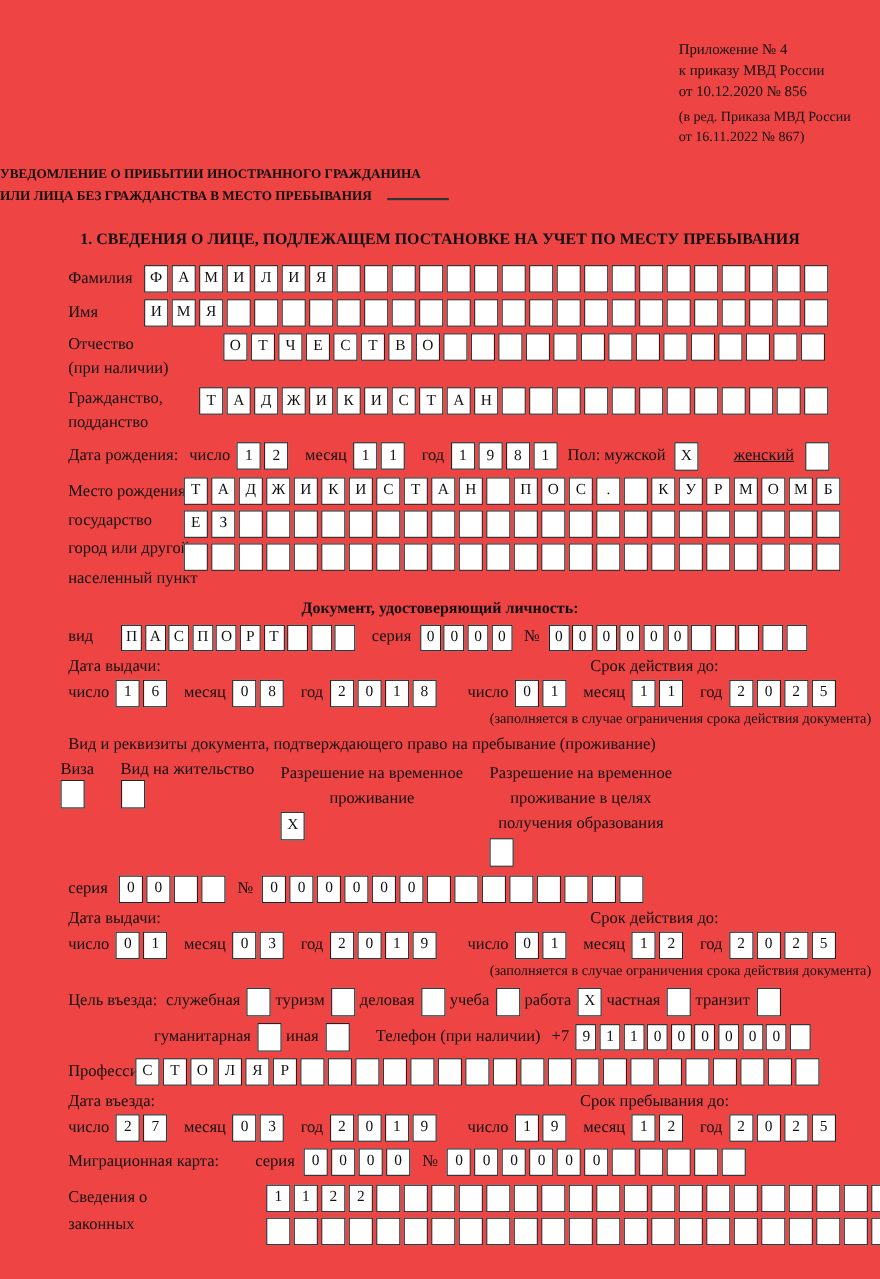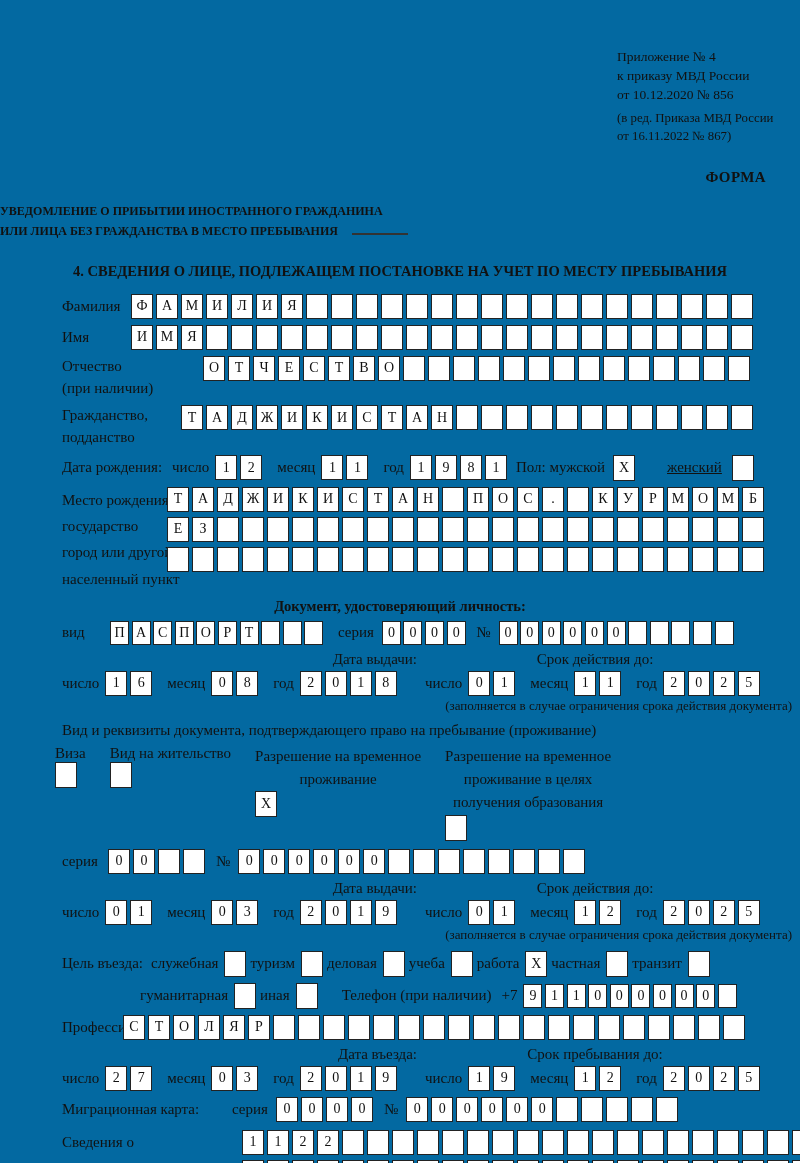--- a/index.html
+++ b/index.html
@@ -1,18 +1,18 @@
 <!DOCTYPE html>
 <html><head>
 <meta charset="utf-8">
 <style>
   html,body{margin:0;padding:0;background:#fff;}
   body{width:800px;height:1163px;overflow:hidden;
        font-family:"Liberation Serif","DejaVu Serif",serif;color:#111;}
-  .page{position:relative;width:800px;height:1163px;box-sizing:border-box;padding-top:48px;background:#0369a1;}
+  .page{position:relative;width:800px;height:1163px;box-sizing:border-box;padding-top:36px;background:#ef4444;}
 
   .appendix{margin-left:617px;font-size:13.5px;line-height:1.4;}
   .appendix .rev{margin-top:5px;font-size:12.8px;line-height:1.4;}
 
   .forma{font-weight:bold;font-size:15px;text-align:right;padding-right:34px;margin-top:24px;letter-spacing:.4px;}
 
   .title{font-weight:bold;font-size:12px;text-align:left;margin-top:16px;line-height:1.6;}
   .uline{display:inline-block;width:56px;border-bottom:2px solid #333;margin-left:14px;}
 
   .sect{font-weight:bold;font-size:14.5px;text-align:center;margin-top:22px;margin-bottom:14px;}
@@ -36,21 +36,21 @@
   .dlab{margin:0 6px 0 12px;}
   .dgroup .dlab:first-child{margin-left:0;}
 
   .sexlab{margin:0 8px 0 6px;}
   .sexlab2{margin:0 10px 0 32px;text-decoration:underline;}
 
   .dochead{font-weight:bold;font-size:14.5px;text-align:center;margin:2px 0 6px 0;}
   .mr10{margin-right:10px;} .mr8{margin-right:8px;} .ml12{margin-left:12px;} .ml8{margin-left:8px;}
 
   .dhead{display:flex;margin-left:62px;font-size:15px;margin-bottom:3px;margin-top:4px;}
-  .dhead .l{width:355px;text-align:right;}
+  .dhead .l{width:355px;text-align:left;}
   .dhead .r{width:340px;text-align:center;margin-left:8px;}
   .drow{display:flex;margin-left:62px;font-size:15px;margin-bottom:2px;}
   .drow .l{width:355px;}
   .drow .r{margin-left:8px;}
 
   .note{font-size:13px;text-align:right;margin:0 8px 8px 0;}
 
   .intro{font-size:15px;margin:2px 0 6px 62px;}
 
   .permit-row{display:flex;align-items:flex-start;margin:6px 0 8px 55px;font-size:15px;}
@@ -76,30 +76,29 @@
   <div class="appendix">
     <div>Приложение № 4</div>
     <div>к приказу МВД России</div>
     <div>от 10.12.2020 № 856</div>
     <div class="rev">
       <div>(в ред. Приказа МВД России</div>
       <div>от 16.11.2022 № 867)</div>
     </div>
   </div>
 
-  <div class="forma">ФОРМА</div>
 
   <div class="title">
     <div>УВЕДОМЛЕНИЕ О ПРИБЫТИИ ИНОСТРАННОГО ГРАЖДАНИНА</div>
     <div>
       <span>ИЛИ ЛИЦА БЕЗ ГРАЖДАНСТВА В МЕСТО ПРЕБЫВАНИЯ</span><span class="uline"></span>
     </div>
   </div>
 
-  <div class="sect">4. СВЕДЕНИЯ О ЛИЦЕ, ПОДЛЕЖАЩЕМ ПОСТАНОВКЕ НА УЧЕТ ПО МЕСТУ ПРЕБЫВАНИЯ</div>
+  <div class="sect">1. СВЕДЕНИЯ О ЛИЦЕ, ПОДЛЕЖАЩЕМ ПОСТАНОВКЕ НА УЧЕТ ПО МЕСТУ ПРЕБЫВАНИЯ</div>
 
   <div class="row">
     <span class="lab lw1">Фамилия</span>
     <span class="cells">
         <span class="cell">Ф</span>
         <span class="cell">А</span>
         <span class="cell">М</span>
         <span class="cell">И</span>
         <span class="cell">Л</span>
         <span class="cell">И</span>

